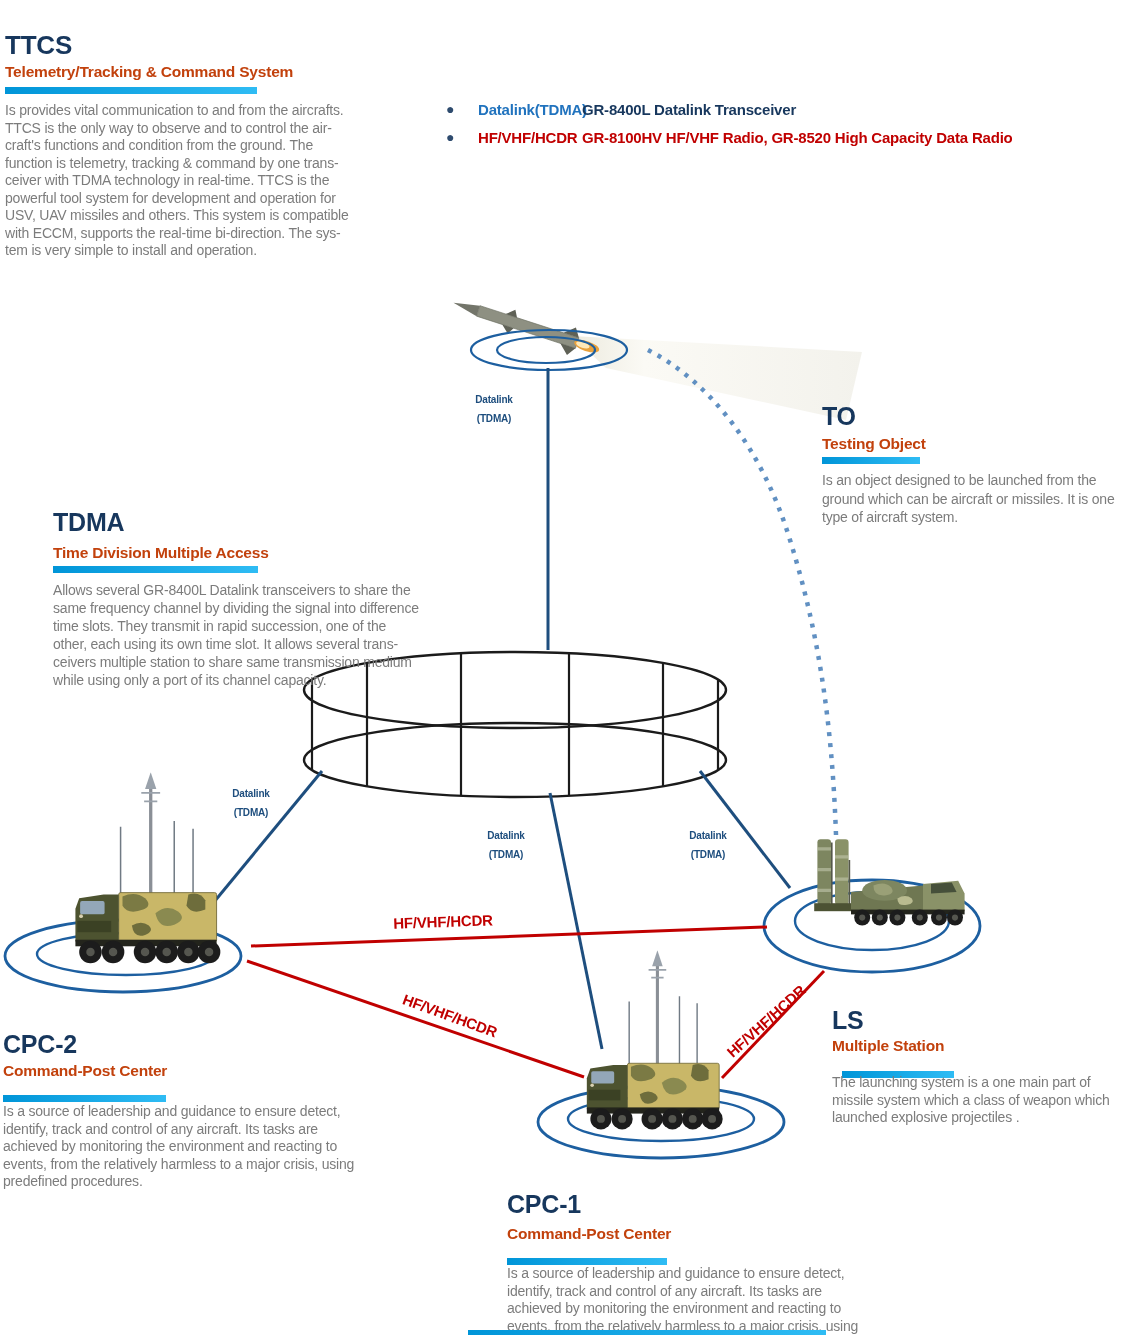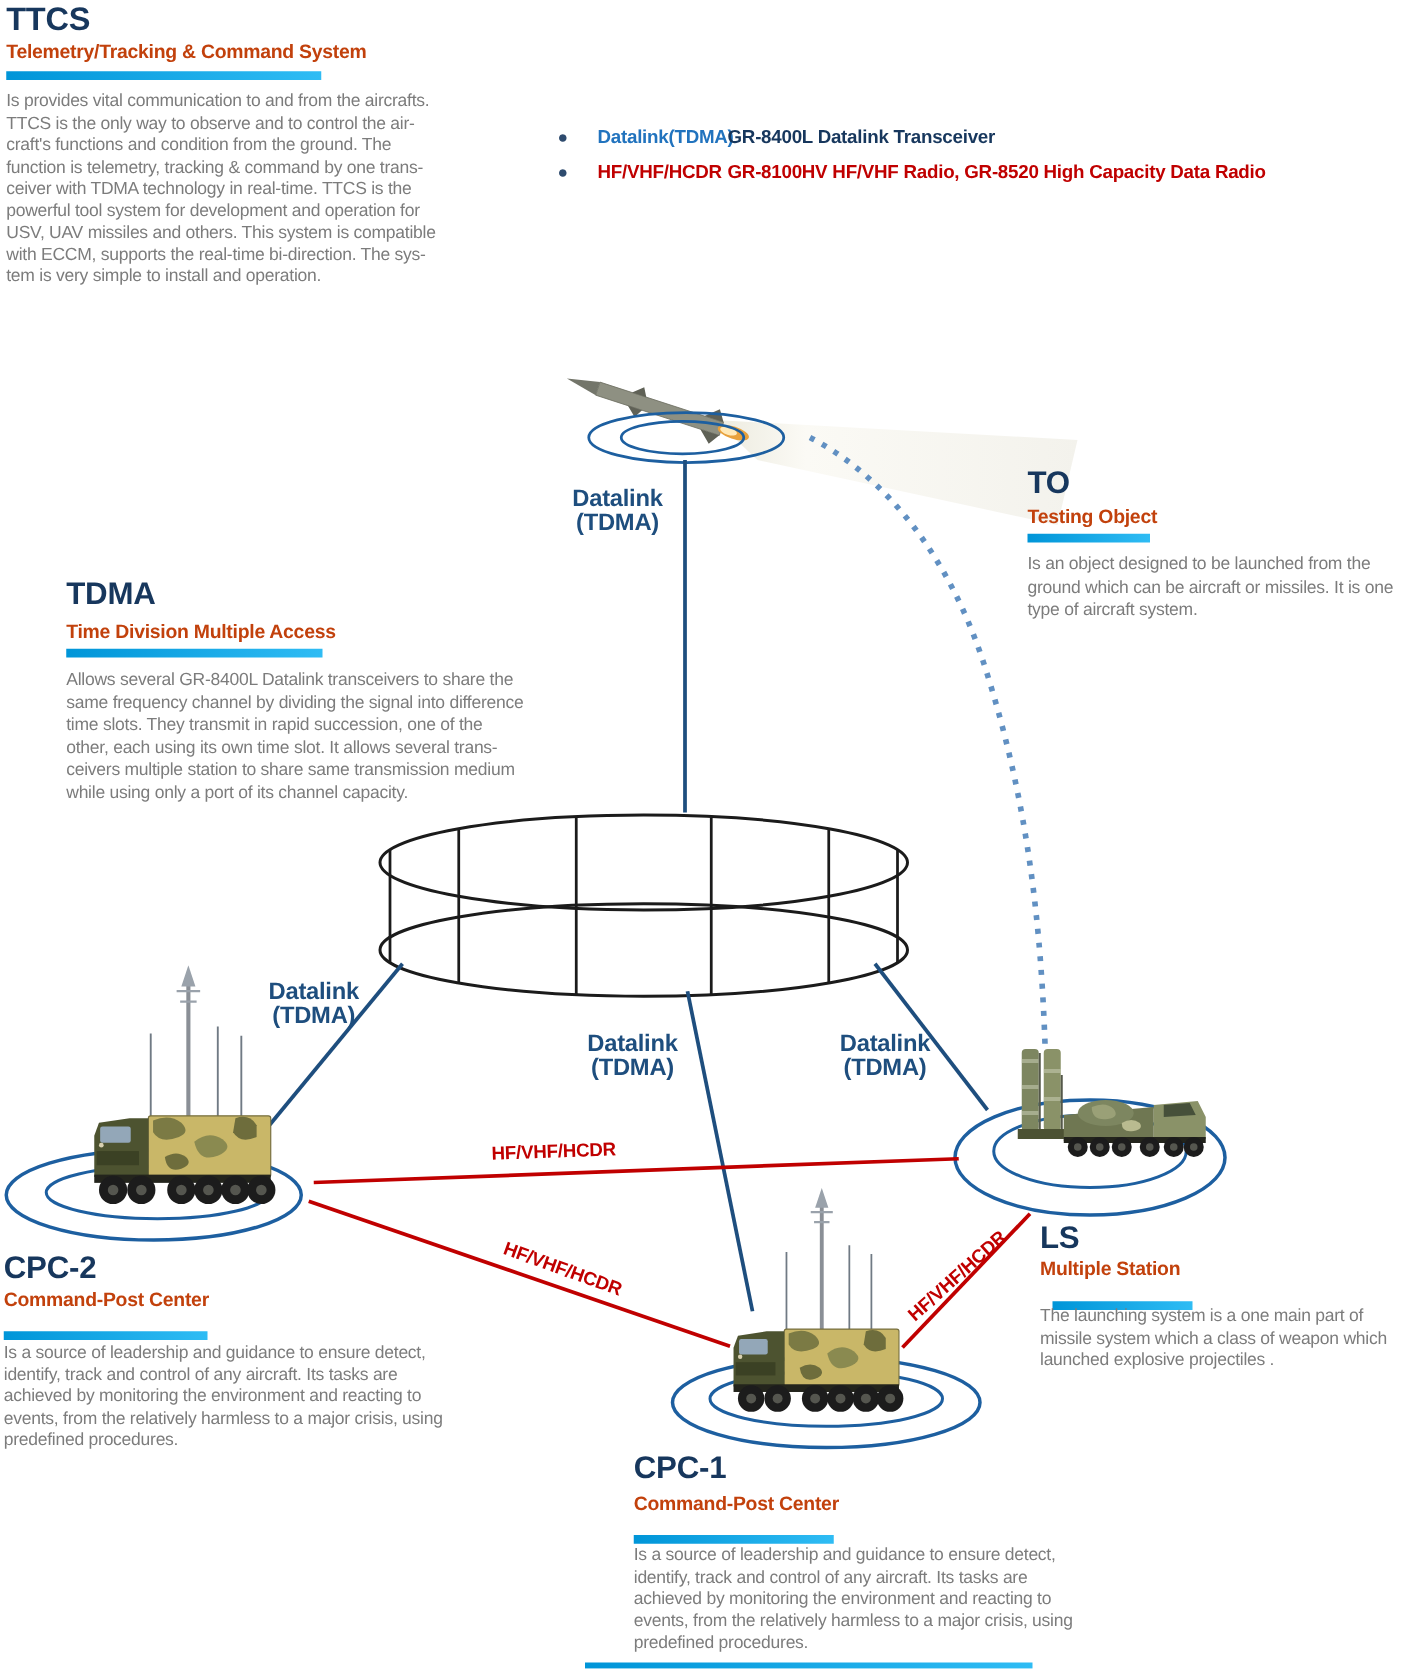--- a/index.html
+++ b/index.html
@@ -1,33 +1,33 @@
 <!DOCTYPE html>
 <html><head>
 <meta charset="utf-8">
 <style>
   html,body{margin:0;padding:0;background:#ffffff;}
   #canvas{
     position:relative;width:1132px;height:1335px;overflow:hidden;background:#fff;
     font-family:"Liberation Sans","DejaVu Sans",sans-serif;letter-spacing:-0.2px;
   }
   .abs{position:absolute;}
-  .sec{position:absolute;}
+  .sec{position:absolute;margin-top:30px;}
   .sec-title{font-size:26px;font-weight:bold;color:#17375D;line-height:1.0;}
   .sec-sub{font-size:15.5px;font-weight:bold;color:#c2410c;line-height:1.3;margin-top:4px;}
   .sec-bar{height:7px;background:linear-gradient(90deg,#0095D8 0%,#2FBCF4 100%);margin-top:5px;}
   .sec-body{font-size:14px;color:#7C7C7C;line-height:17.5px;margin-top:8px;white-space:pre-line;}
   .legend-row{position:absolute;left:446px;display:flex;align-items:flex-start;font-size:15px;font-weight:bold;line-height:1.1;}
   .legend-bullet{width:32px;color:#2E4B6E;font-size:14px;line-height:1.1;}
   .legend-label{width:104px;}
   .legend-label.blue{color:#2173BE;}
   .legend-label.red{color:#C00000;}
   .legend-value.navy{color:#17375D;}
   .legend-value.red{color:#C00000;}
-  .dl-label{position:absolute;width:90px;text-align:center;font-size:19px;font-weight:bold;
+  .dl-label{position:absolute;width:90px;text-align:center;font-size:10px;font-weight:bold;
     color:#1E4E7E;line-height:19px;white-space:pre-line;}
   .hf-label{position:absolute;font-size:15px;font-weight:bold;color:#C00000;white-space:nowrap;}
   .bottom-bar{position:absolute;left:468px;top:1330px;width:358px;height:5px;
     background:linear-gradient(90deg,#0095D8,#2FBCF4);}
   svg{display:block;}
 </style>
 </head>
 <body>
 
 <div id="canvas">
@@ -191,21 +191,21 @@
       <span class="legend-label blue">Datalink(TDMA)</span>
       <span class="legend-value navy">GR-8400L Datalink Transceiver</span>
     </div>
     <div class="legend-row" style="top:130px">
       <span class="legend-bullet">●</span>
       <span class="legend-label red">HF/VHF/HCDR</span>
       <span class="legend-value red">GR-8100HV HF/VHF Radio, GR-8520 High Capacity Data Radio</span>
     </div>
   </div>
 
-  <div class="sec" style="left:53px;top:463px;width:390px">
+  <div class="sec" style="left:53px;top:480px;width:390px">
     <div class="sec-title" style="font-size:25px">TDMA</div>
     <div class="sec-sub" style="margin-top:8px">Time Division Multiple Access</div>
     <div class="sec-bar" style="width:205px;margin-top:3px"></div>
     <div class="sec-body" style="line-height:18px">Allows several GR-8400L Datalink transceivers to share the
 same frequency channel by dividing the signal into difference
 time slots. They transmit in rapid succession, one of the
 other, each using its own time slot. It allows several trans-
 ceivers multiple station to share same transmission medium
 while using only a port of its channel capacity.</div>
   </div>

